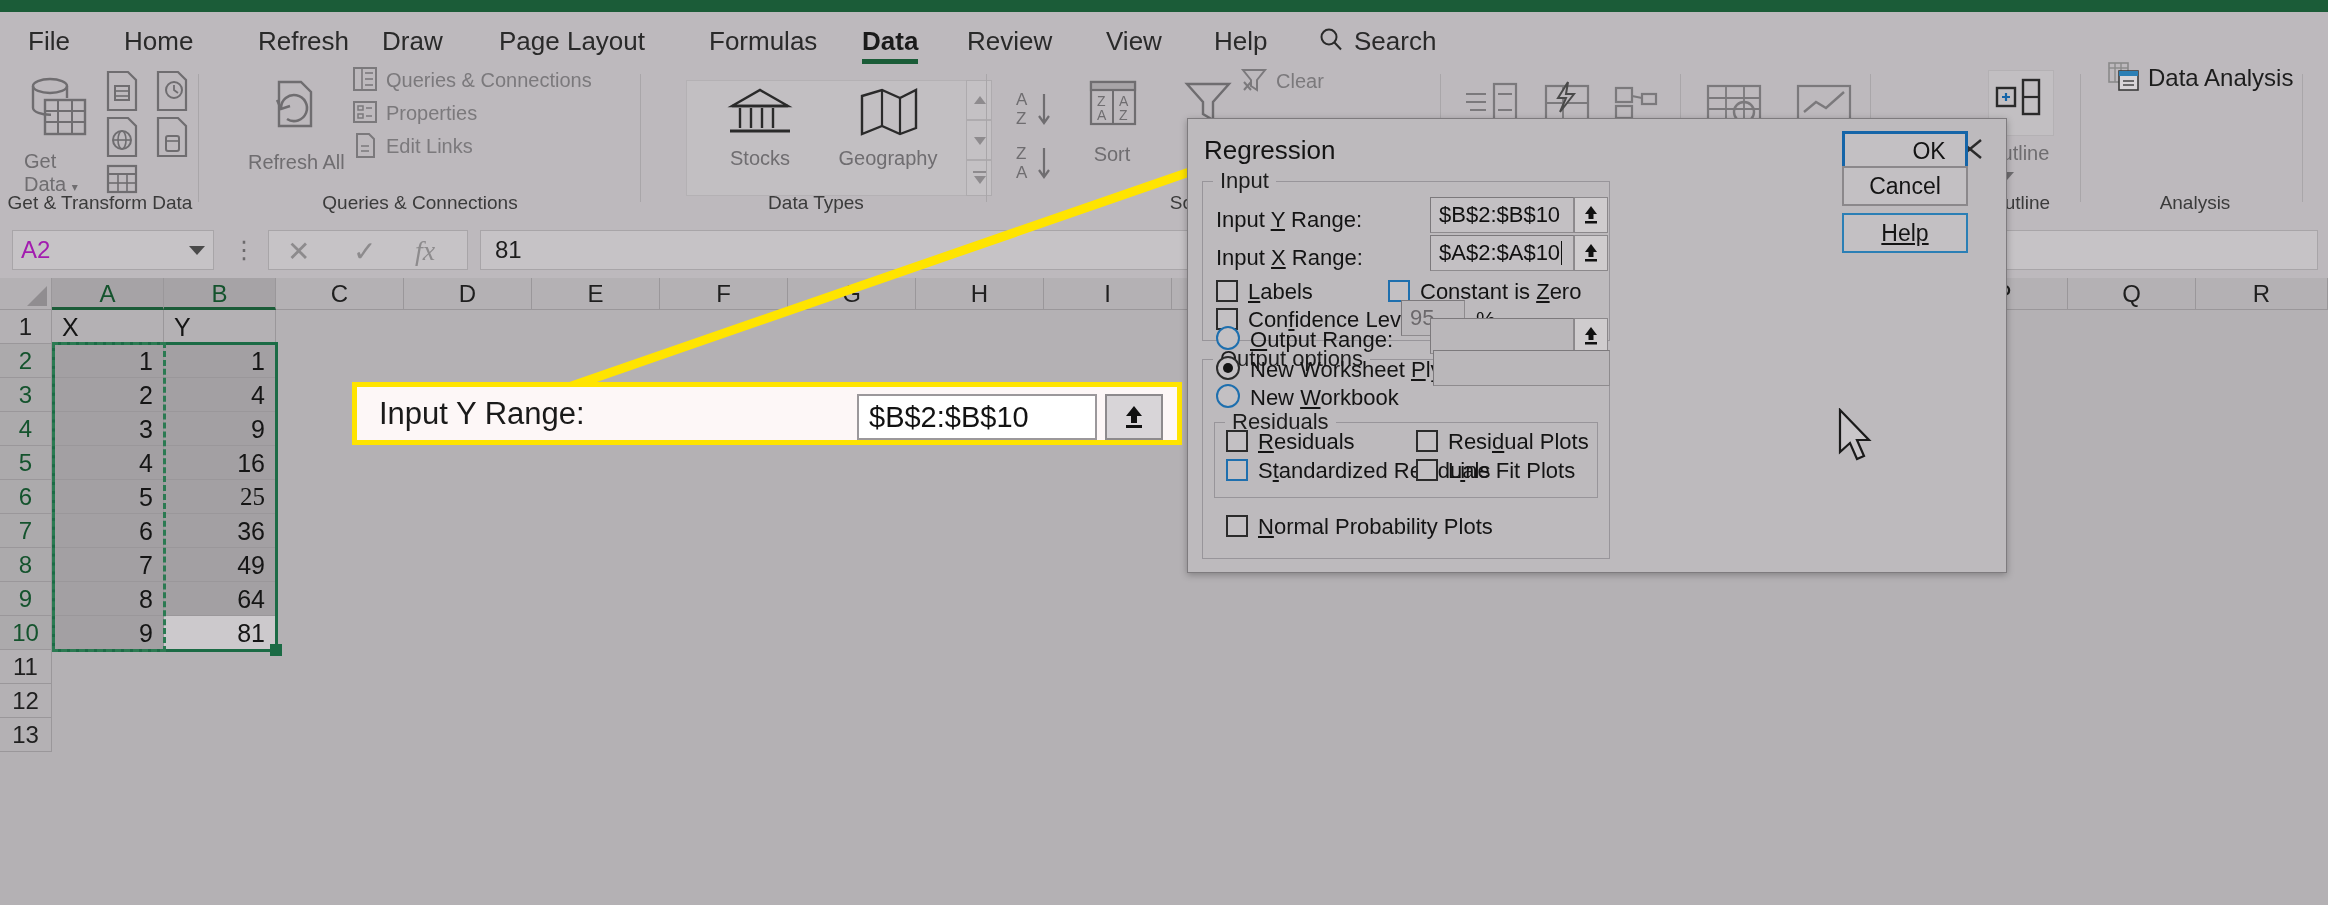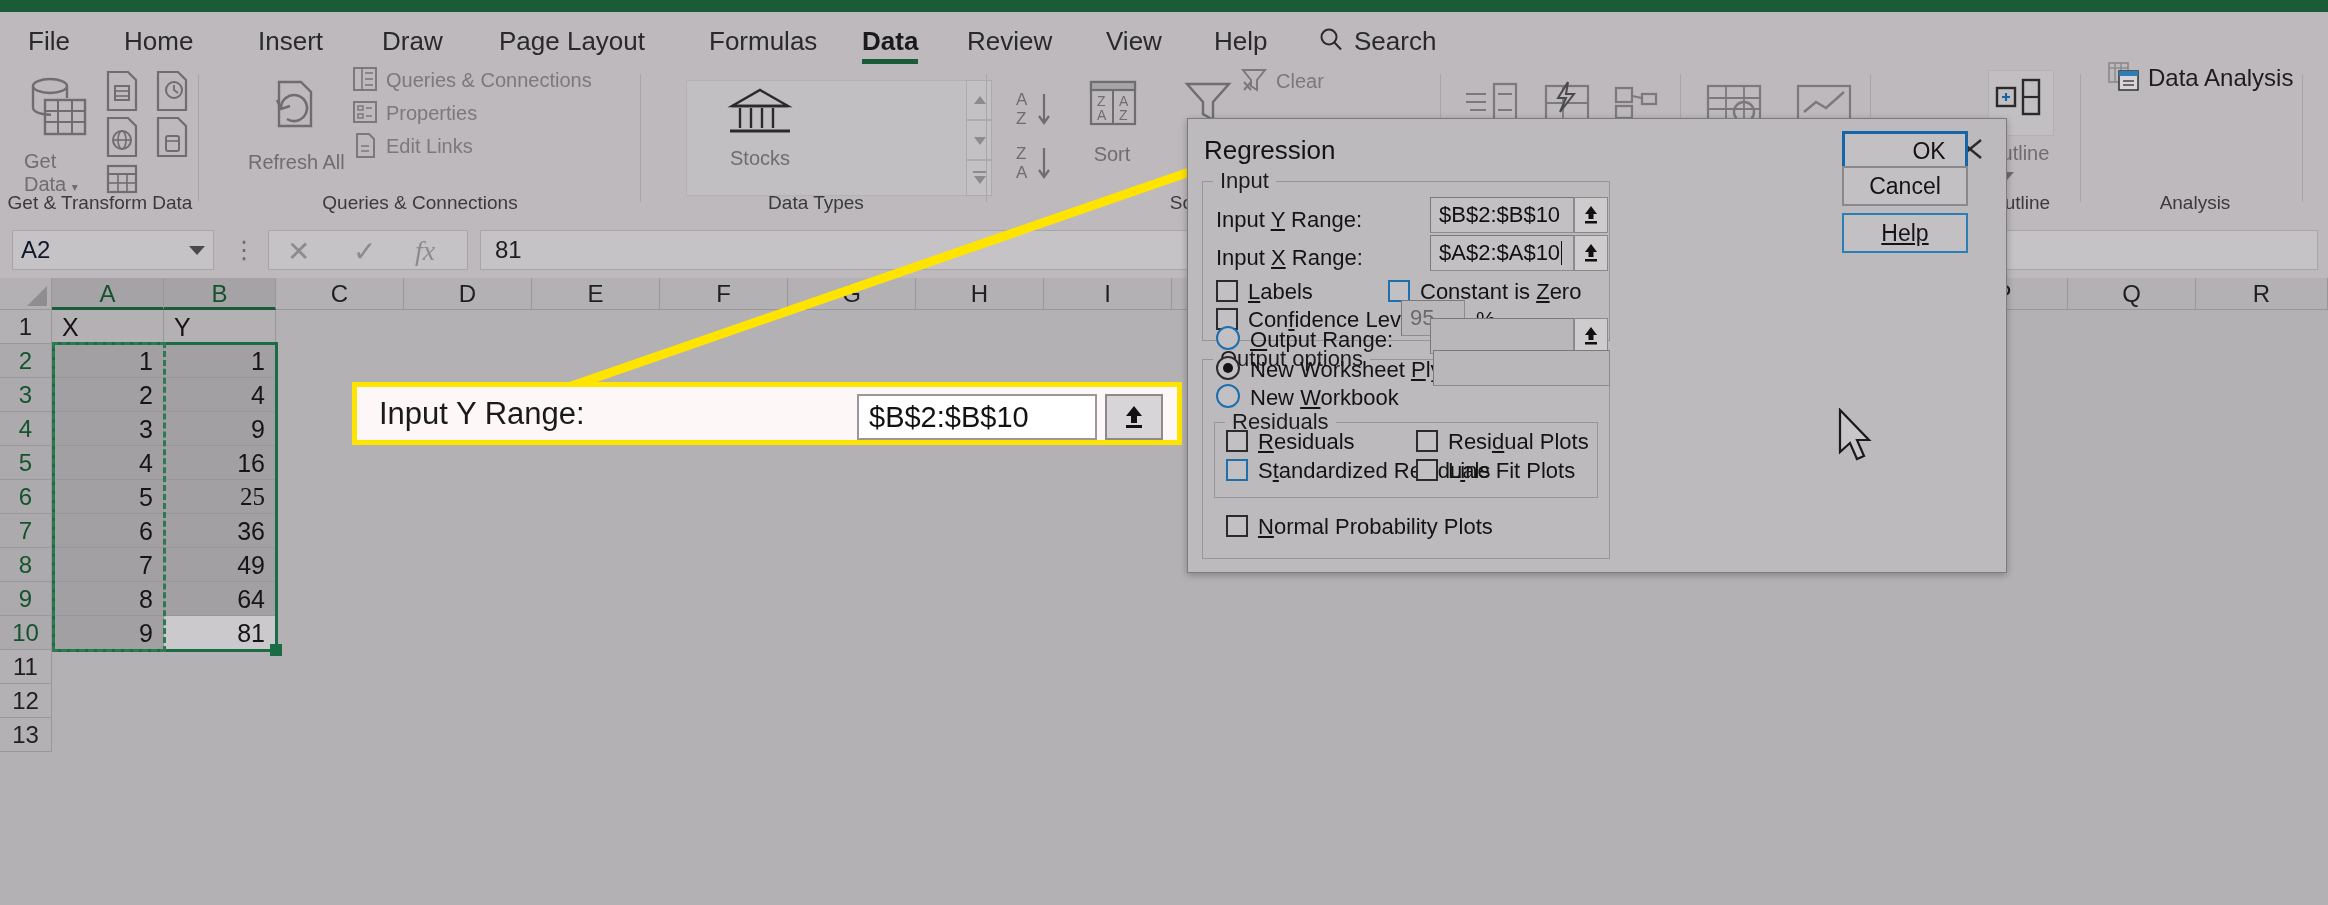--- a/index.html
+++ b/index.html
@@ -47,21 +47,21 @@
   .boxed-ctl {
     position:absolute; background:#c7c4c7; border:1px solid #b0adb0;
   }
   .spin { position:absolute; width:26px; background:#c4c1c4; border:1px solid #aeabae; }
 
   
   #fbar { position:absolute; left:0; top:220px; width:2328px; height:58px; background:#bdb9bd; }
   #namebox {
     position:absolute; left:12px; top:10px; width:202px; height:40px;
     background:#c6c3c6; border:1px solid #a8a5a8; display:flex; align-items:center;
-    padding:0 8px; font-size:24px; color:#0f172a;
+    padding:0 8px; font-size:24px; color:#a21caf;
   }
   #namebox .nb-text { flex:1; }
   #namebox .caret-dn { width:0;height:0;border-left:8px solid transparent;border-right:8px solid transparent;border-top:9px solid #4a4a4a; }
   #fb-dots { position:absolute; left:232px; top:18px; font-size:24px; color:#6c6a6c; letter-spacing:0; line-height:24px;}
   #fb-actions { position:absolute; left:268px; top:10px; width:200px; height:40px; background:#c6c3c6; border:1px solid #a8a5a8; }
   #fb-actions span { position:absolute; top:4px; font-size:28px; color:#8d8b8d; }
   #fb-input {
     position:absolute; left:480px; top:10px; right:10px; height:40px;
     background:#c6c3c6; border:1px solid #a8a5a8; display:flex; align-items:center;
     padding:0 14px; font-size:24px; color:#1d1d1d;
@@ -176,21 +176,21 @@
 </head>
 <body>
 
 <div id="title-strip"></div>
 
 <div id="ribbon">
 
   <div id="tabs">
     <div class="tab" style="left:14px">File</div>
     <div class="tab" style="left:110px">Home</div>
-    <div class="tab" style="left:244px">Insert</div>
+    <div class="tab" style="left:244px">Refresh</div>
     <div class="tab" style="left:368px">Draw</div>
     <div class="tab" style="left:485px">Page Layout</div>
     <div class="tab" style="left:695px">Formulas</div>
     <div class="tab active" style="left:848px">Data</div>
     <div class="tab" style="left:953px">Review</div>
     <div class="tab" style="left:1092px">View</div>
     <div class="tab" style="left:1200px">Help</div>
 
     <div id="search-tab" style="left:1318px">
       <span class="sicon">
@@ -305,20 +305,30 @@
           <path d="M8 22 L36 6 L64 22 z" fill="none" stroke="#2a2a2a" stroke-width="2.4"></path>
           <line x1="8" y1="22" x2="64" y2="22" stroke="#2a2a2a" stroke-width="2.4"></line>
           <line x1="16" y1="24" x2="16" y2="44" stroke="#2a2a2a" stroke-width="2.4"></line>
           <line x1="27" y1="24" x2="27" y2="44" stroke="#2a2a2a" stroke-width="2.4"></line>
           <line x1="38" y1="24" x2="38" y2="44" stroke="#2a2a2a" stroke-width="2.4"></line>
           <line x1="49" y1="24" x2="49" y2="44" stroke="#2a2a2a" stroke-width="2.4"></line>
           <line x1="6" y1="47" x2="66" y2="47" stroke="#2a2a2a" stroke-width="2.8"></line>
         </svg>
     </span>
     <span class="rlbl">Stocks</span>
+  </div>
+  <div class="rbtn" style="left:822px; top:72px; width:132px;">
+    <span class="glyph">
+      <svg width="72" height="56" viewBox="0 0 72 56">
+          <path d="M10 12 L30 6 L48 14 L64 6 L64 44 L48 50 L30 42 L10 50 z" fill="none" stroke="#2a2a2a" stroke-width="2.4"></path>
+          <line x1="30" y1="6" x2="30" y2="42" stroke="#2a2a2a" stroke-width="2.2"></line>
+          <line x1="48" y1="14" x2="48" y2="50" stroke="#2a2a2a" stroke-width="2.2"></line>
+        </svg>
+    </span>
+    <span class="rlbl">Geography</span>
   </div>
   <div class="spin" style="left:966px; top:68px; height:40px;">
       <div style="position:absolute;left:7px;top:15px;width:0;height:0;border-left:6px solid transparent;border-right:6px solid transparent;border-bottom:8px solid #8e8b8e;"></div>
     </div>
   <div class="spin" style="left:966px; top:108px; height:40px;">
       <div style="position:absolute;left:7px;top:16px;width:0;height:0;border-left:6px solid transparent;border-right:6px solid transparent;border-top:8px solid #8e8b8e;"></div>
     </div>
   <div class="spin" style="left:966px; top:148px; height:36px;">
       <div style="position:absolute;left:6px;top:10px;width:13px;height:2px;background:#8e8b8e;"></div>
       <div style="position:absolute;left:7px;top:15px;width:0;height:0;border-left:6px solid transparent;border-right:6px solid transparent;border-top:8px solid #8e8b8e;"></div>

